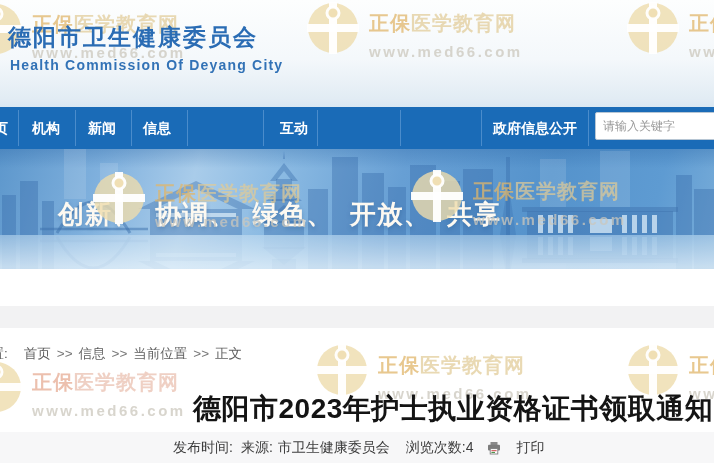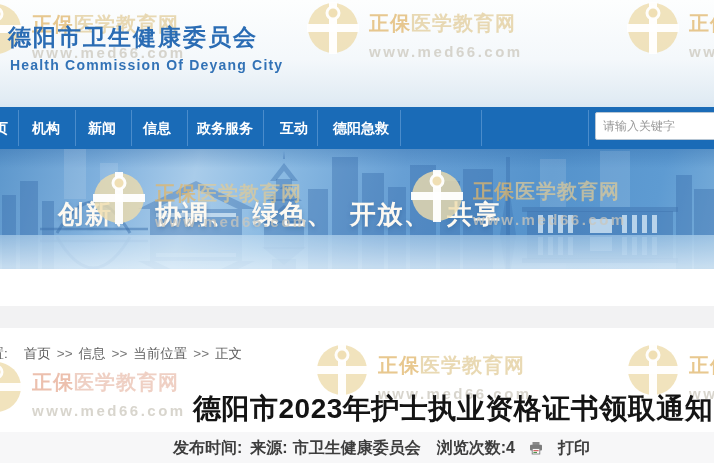--- a/index.html
+++ b/index.html
@@ -77,21 +77,21 @@
     left:193px;top:394px;line-height:30px;white-space:nowrap;
     font-size:28px;font-weight:bold;color:#141414;letter-spacing:0.5px;
   }
 
   
   .meta-bar{
     left:0;top:432px;width:714px;height:31px;background:#f7f7f8;
   }
   .meta-row{
     position:absolute;left:173px;top:432px;height:31px;line-height:31px;z-index:2;
-    font-size:16px;color:#3d3d3d;white-space:nowrap;display:flex;align-items:center;font-weight:bold;
+    font-size:14px;color:#3d3d3d;white-space:nowrap;display:flex;align-items:center;
   }
   .meta-row .gap8{margin-right:8px;}
   .meta-row .gap16{margin-right:16px;}
   .meta-row .gap5{margin-right:5px;}
   .meta-row .gap7{}
   .meta-row .gap14{margin-right:14px;}
   .print-btn{display:flex;align-items:center;gap:15px;cursor:pointer;color:#3d3d3d;}
 
   
   .wm{position:absolute;white-space:nowrap;}
@@ -289,23 +289,22 @@
 </div>
 
 <div class="site-title">德阳市卫生健康委员会</div>
 <div class="site-subtitle">Health Commission Of Deyang City</div>
 
 <div class="nav">
   <span class="nav-item" style="left:-20px">首页</span>
   <span class="nav-item" style="left:32px">机构</span>
   <span class="nav-item" style="left:88px">新闻</span>
   <span class="nav-item" style="left:143px">信息</span>
-  <span class="nav-item" style="left:197px">政务服务</span>
   <span class="nav-item" style="left:280px">互动</span>
-  <span class="nav-item" style="left:333px">德阳急救</span>
+  <span class="nav-item" style="left:493px">政府信息公开</span>
   <div class="nav-divider" style="left:18px"></div>
   <div class="nav-divider" style="left:75px"></div>
   <div class="nav-divider" style="left:131px"></div>
   <div class="nav-divider" style="left:187px"></div>
   <div class="nav-divider" style="left:263px"></div>
   <div class="nav-divider" style="left:317px"></div>
   <div class="nav-divider" style="left:400px"></div>
   <div class="nav-divider" style="left:481px"></div>
   <div class="nav-divider" style="left:588px"></div>
   <input class="nav-search" type="text" placeholder="请输入关键字" style="">

